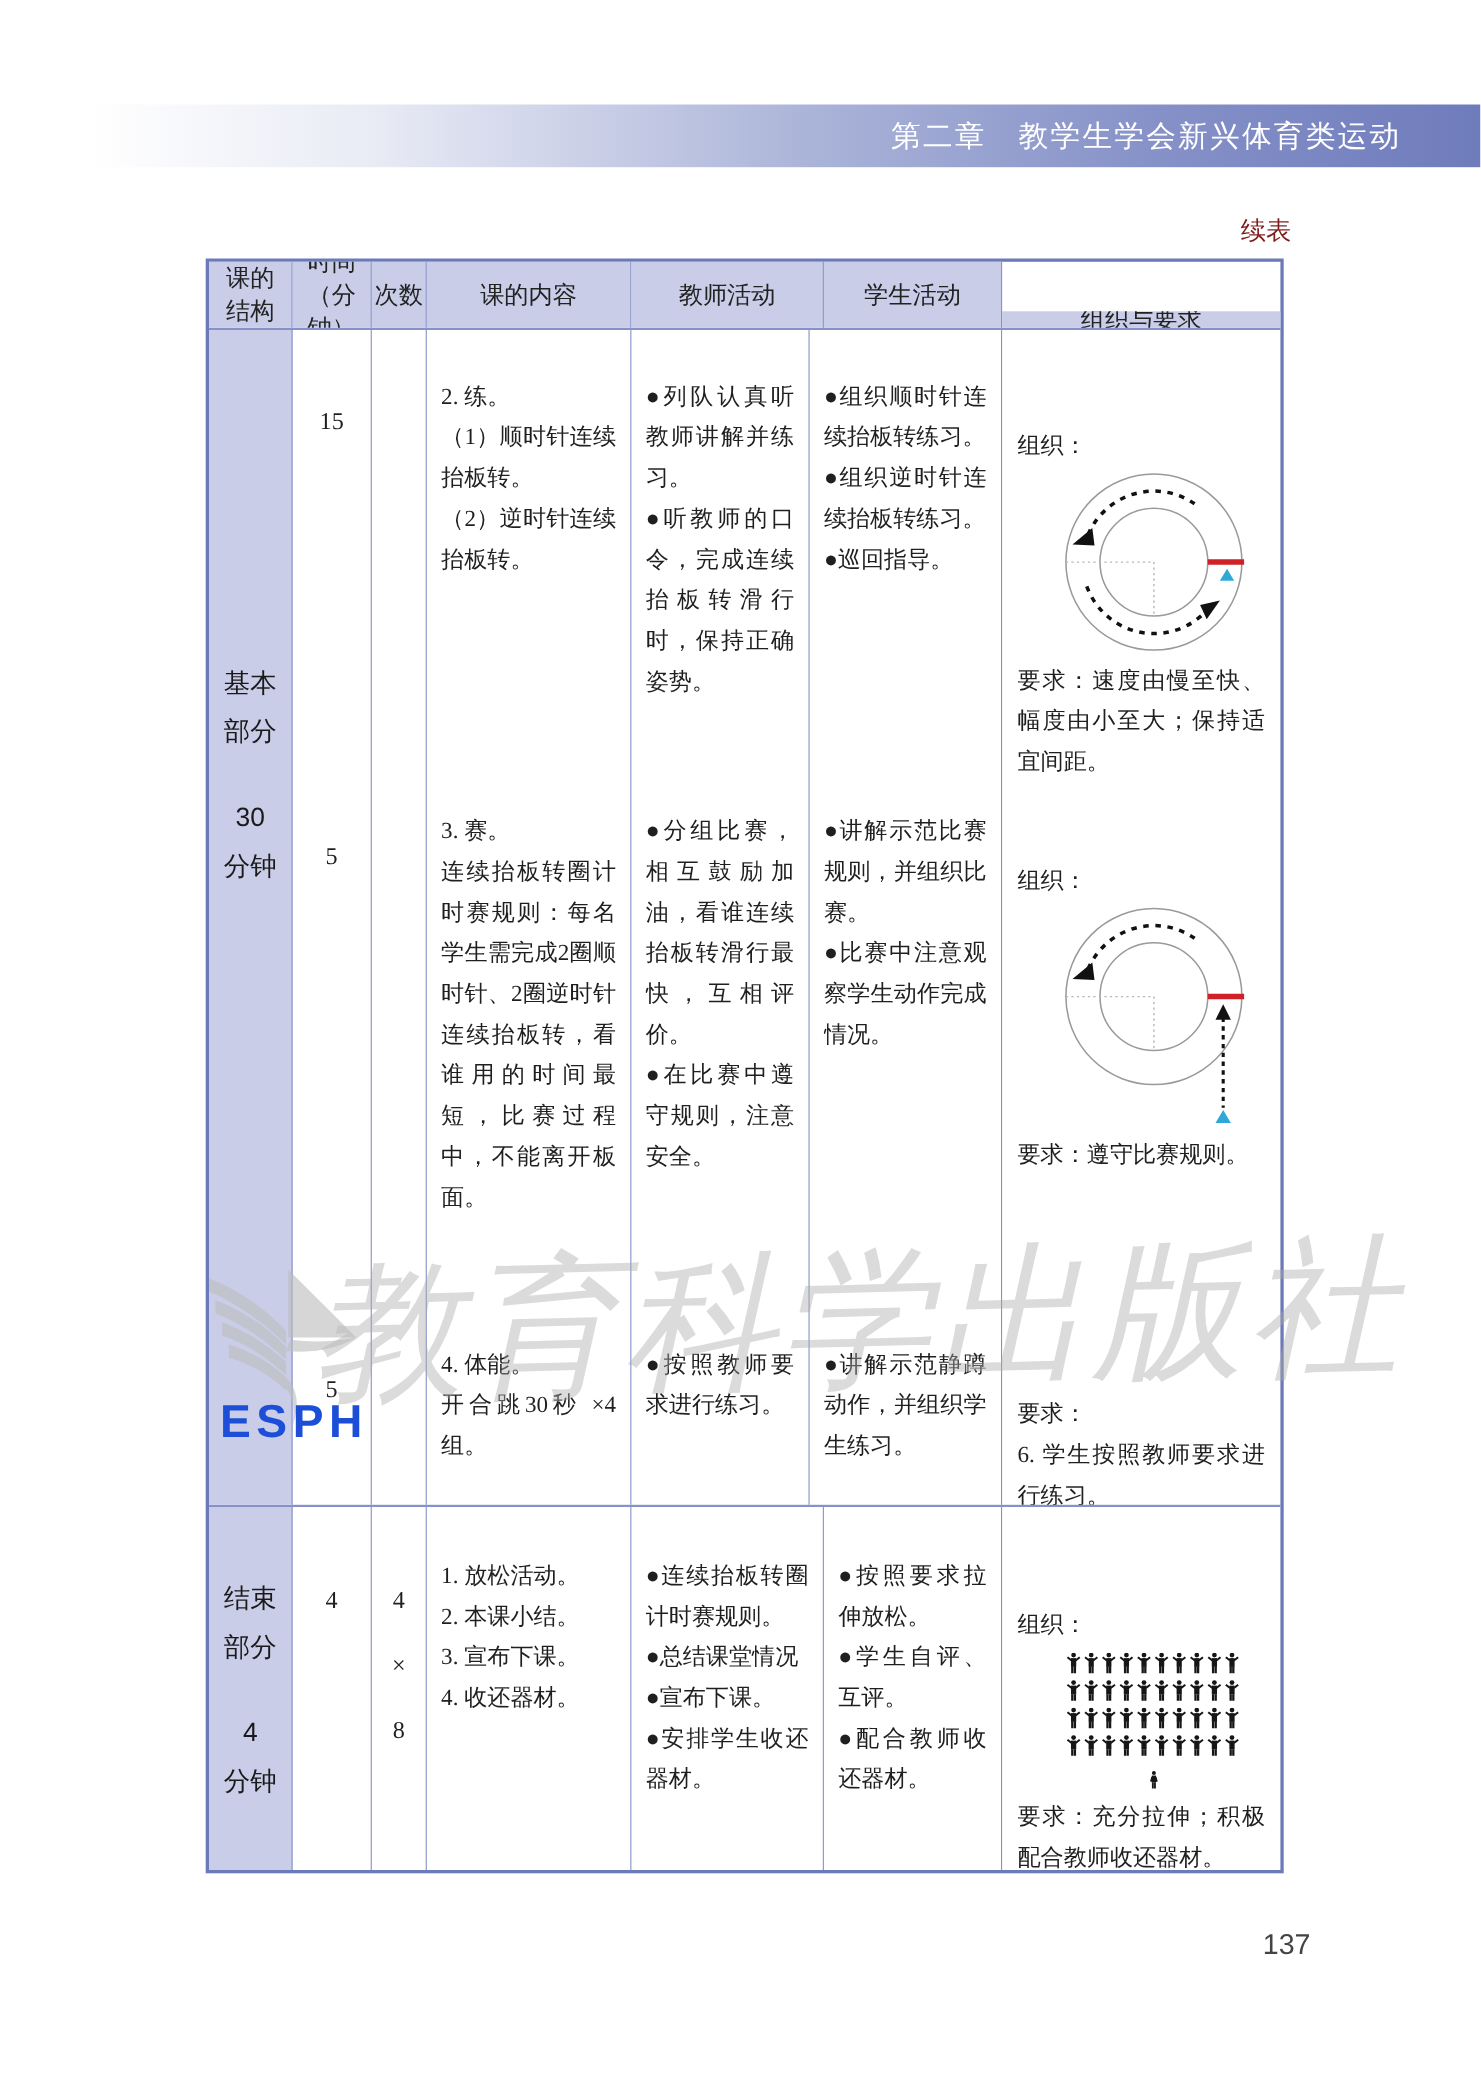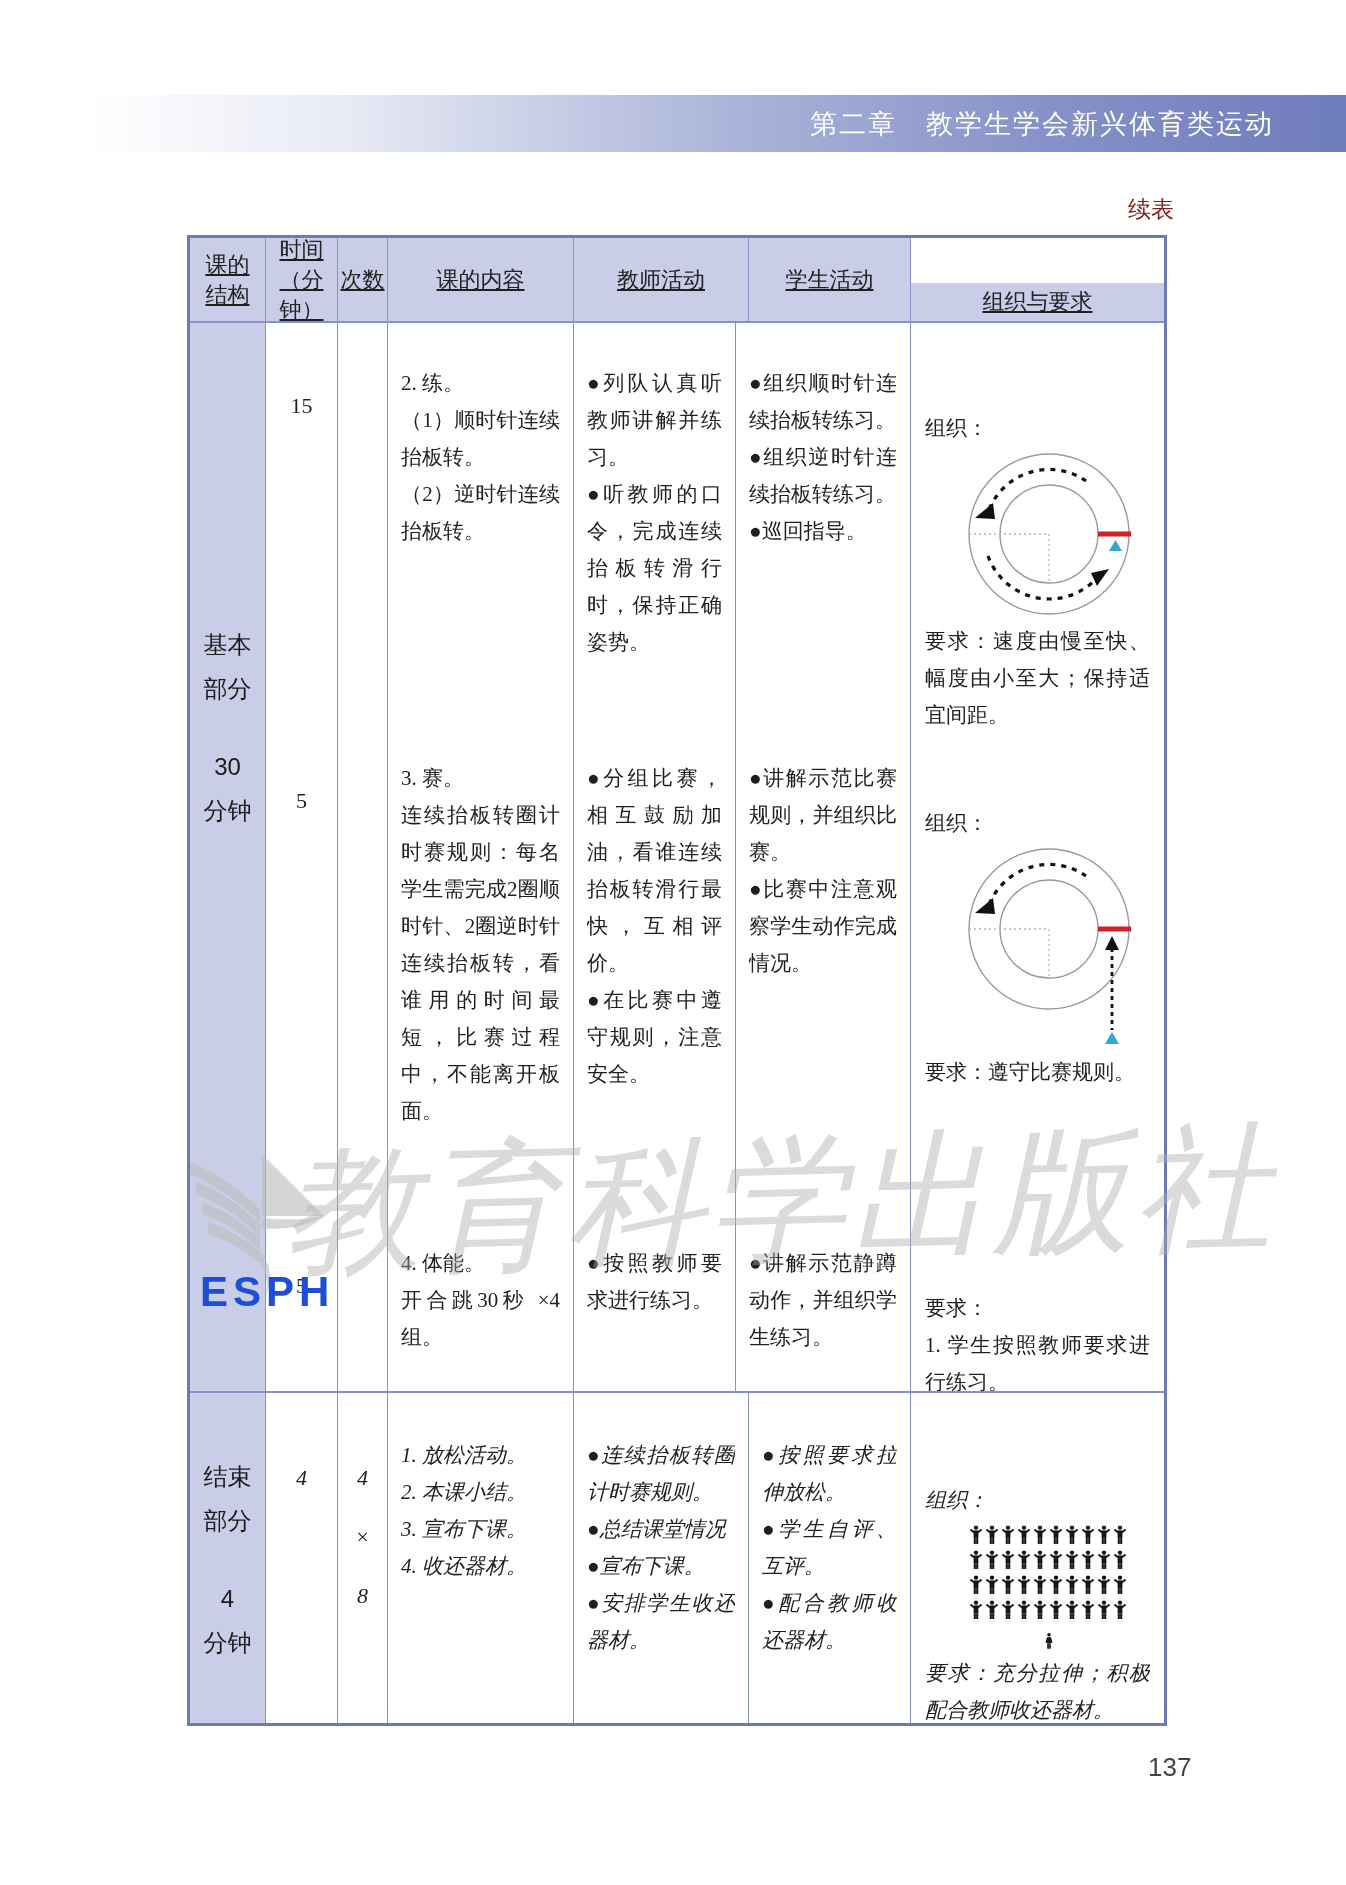--- a/index.html
+++ b/index.html
@@ -21,21 +21,21 @@
     display:flex;align-items:center;justify-content:flex-end;}
   .chapter-bar span{font-family:"Liberation Sans","DejaVu Sans",sans-serif;
     color:#ffffff;font-size:27px;font-weight:normal;letter-spacing:2px;padding-right:72px;}
 
   .continued{position:absolute;left:1128px;top:194px;font-size:23px;color:#7f1d1d;}
 
   
   .lesson-table{position:absolute;left:187px;top:235px;width:980px;
     border:3px solid var(--accent-border);box-sizing:border-box;background:transparent;z-index:2;}
   .t-row{display:flex;width:100%;box-sizing:border-box;}
-  .t-row.head{height:85px;border-bottom:2px solid var(--inner-border);text-decoration:underline;}
+  .t-row.head{height:62px;border-bottom:2px solid var(--inner-border);}
   .t-row.sec1{height:1070px;border-bottom:2px solid var(--inner-border);}
   .t-row.sec2{height:330px;border-radius:13px;}
   .cell{box-sizing:border-box;border-right:1.5px solid var(--inner-border);overflow:hidden;}
   .cell:last-child{border-right:none;}
   .w-struct{width:76px;}
   .w-time{width:72px;}
   .w-reps{width:50px;}
   .w-content{width:186px;}
   .w-teacher{width:175px;}
   .w-student{width:162px;}
@@ -49,21 +49,21 @@
     font-size:24px;font-weight:500;text-align:center;color:#1a1a1a;}
   .struct-cell .ln{line-height:44px;}
   .sec1 .struct-pad{padding-top:300px;}
   .sec2 .struct-pad{padding-top:62px;}
   .struct-gap{height:34px;}
 
   .blk{box-sizing:border-box;overflow:hidden;}
   .blk.b1{height:425px;padding-top:42px;}
   .blk.b2{height:485px;padding-top:12px;}
   .blk.b3{padding-top:12px;}
-  .sec2 .blk.s2{padding-top:44px;font-style:italic;}
+  .sec2 .blk.s2{padding-top:44px;}
 
   .num{ text-align:center;font-size:22px;line-height:37px;}
   .reps .num{line-height:37px;}
 
   .txt{padding:0 13px;}
   .txt p{margin:0;font-size:21px;line-height:37px;text-align:justify;text-justify:inter-character;}
   .org-col p{margin:0;font-size:21px;line-height:37px;text-align:justify;text-justify:inter-character;}
   .org-col{padding:0 14px;}
 
   .diagram{display:block;margin:2px 0 2px 36px;}
@@ -238,21 +238,21 @@
             <polygon class="arrowhead" points="14,69 32,54 34,70"></polygon>
             <line class="startline" x1="137" y1="85" x2="170" y2="85"></line>
             <line class="vdash" x1="151" y1="104" x2="151" y2="186"></line>
             <polygon class="arrowhead" points="151,92 144,106 158,106"></polygon>
             <polygon class="marker" points="144,200 158,200 151,188"></polygon>
           </svg>
           <p>要求：遵守比赛规则。</p>
         </div>
         <div class="blk b3">
           <p>要求：</p>
-          <p>1. 学生按照教师要求进行练习。</p>
+          <p>6. 学生按照教师要求进行练习。</p>
           <p>2. 动作标准。</p>
         </div>
       </div>
     </div>
 
     <div class="t-row sec2">
       <div class="cell struct-cell w-struct">
         <div class="struct-pad">
           <div class="ln">结束</div>
           <div class="ln">部分</div>

